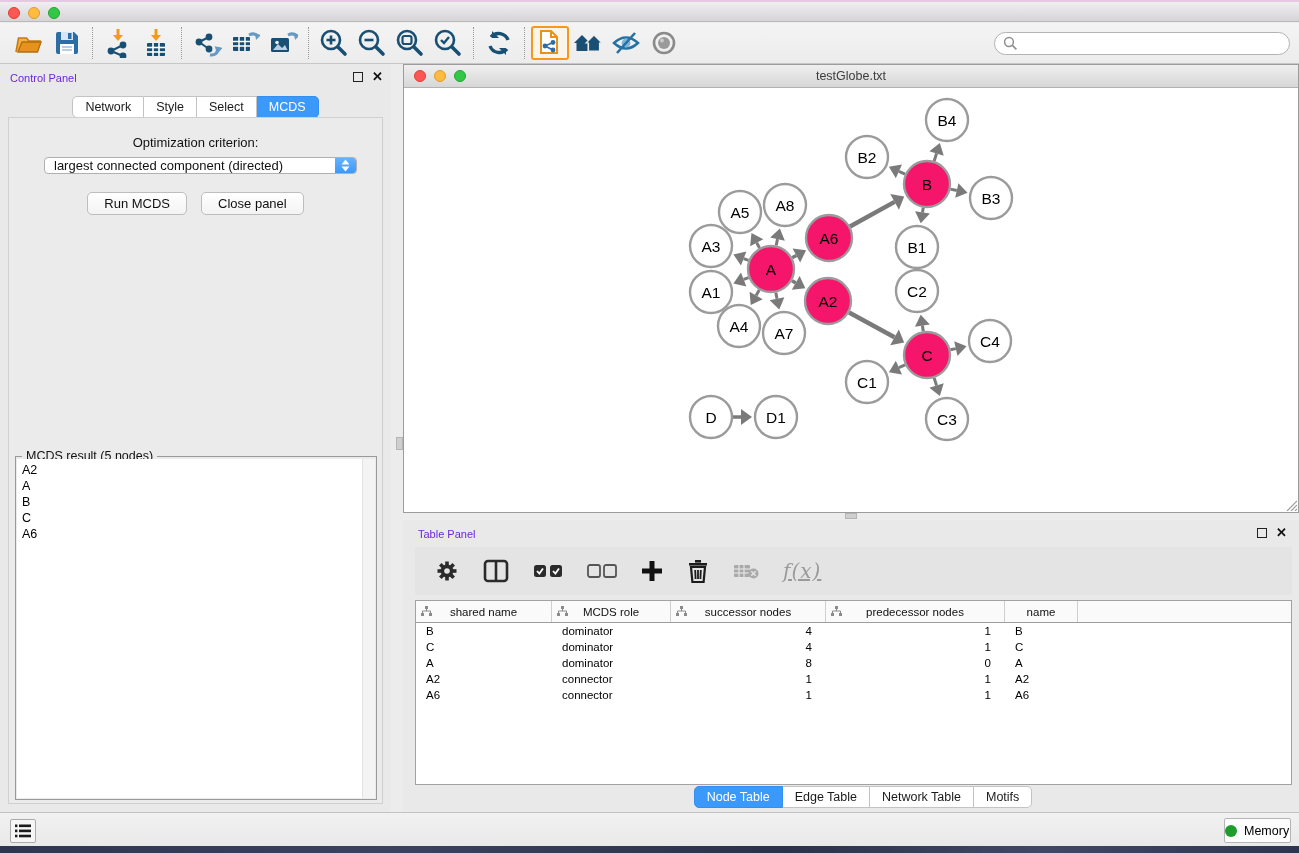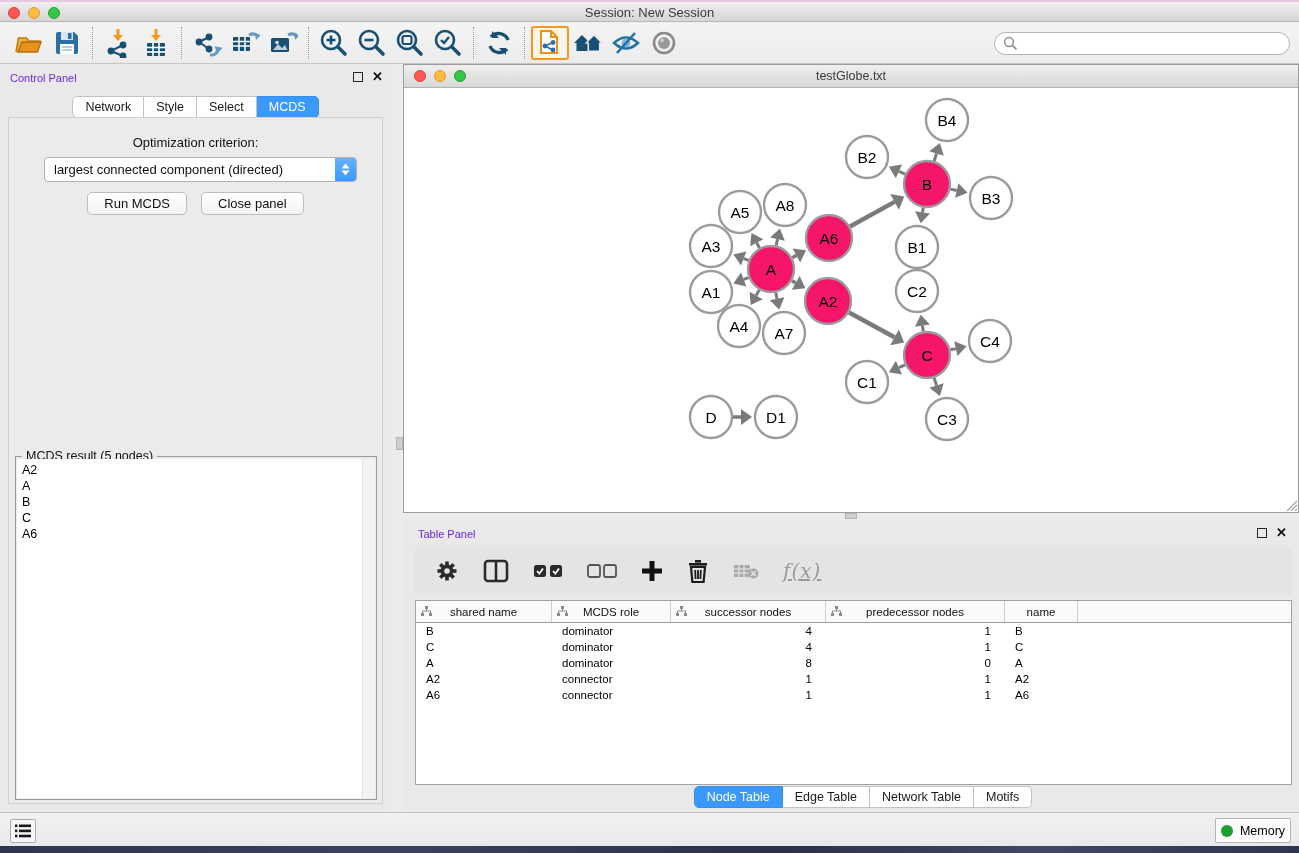--- a/index.html
+++ b/index.html
@@ -57,21 +57,21 @@
   .seg .segbtn:first-child { border-left:1px solid #c3c3c3; border-radius:5px 0 0 5px; }
   .seg .segbtn:last-child { border-radius:0 5px 5px 0; }
   .seg .segbtn.active { background:#3b99fc; border-color:#3390f0; color:#fff; }
   .cp-tabs { position:absolute; left:0; top:32px; width:100%; text-align:center; }
   .cp-content {
     position:absolute; left:8px; top:53px; width:375px; height:687px;
     background:#ebebeb; border:1px solid #d0d0d0;
   }
   .opt-label { margin-top:17px; text-align:center; font-size:13px; color:#111; }
   .dropdown {
-    position:absolute; left:35px; top:39px; width:313px; height:25px;
+    position:absolute; left:35px; top:39px; width:313px; height:17px;
     background:#fff; border:1px solid #b0b0b0; border-radius:4px;
     display:flex; align-items:center; overflow:hidden;
   }
   .dropdown .dd-text { flex:1; font-size:13px; padding-left:9px; color:#111; }
   .dd-step {
     width:21px; height:100%; background:linear-gradient(#66b1fc,#3b99fc);
     display:flex; flex-direction:column; align-items:center; justify-content:center; gap:1px;
   }
   .dd-step svg { display:block; }
   .cp-buttons { position:absolute; left:0; top:74px; width:100%; display:flex; justify-content:center; gap:14px;align-items:flex-end; }
@@ -136,43 +136,42 @@
   .status-bar {
     position:absolute; left:0; top:812px; width:100%; height:34px;
     background:linear-gradient(#f1f1f1,#e9e9e9); border-top:1px solid #c2c2c2;
   }
   .list-btn {
     position:absolute; left:10px; top:6px; width:26px; height:24px;
     background:#f6f6f6; border:1px solid #ababab; border-radius:2px;
     display:flex; align-items:center; justify-content:center;
   }
   .memory-btn {
-    position:absolute; right:8px; top:5px; width:76px; height:25px;
+    position:absolute; right:8px; top:5px; width:67px; height:25px;
     background:#fdfdfd; border:1px solid #b5b5b5; border-radius:2px;
-    display:flex; align-items:center; justify-content:center; gap:7px; font-size:12.5px; color:#000;
+    display:flex; align-items:center; gap:7px; font-size:12.5px; color:#000;
   }
   .mem-dot { width:12px; height:12px; border-radius:50%; background:#1f9d2c; }
   .desktop-strip {
     position:absolute; left:0; top:846px; width:100%; height:7px;
     background:linear-gradient(90deg,#2e3550,#3a4260 30%,#2b3148 60%,#414866 80%,#2e3550);
   }
   svg { display:block; }
 </style>
 </head>
 <body>
 
 <div class="app">
 
   <div class="titlebar">
     <div class="traffic" style="left:8px;">
       <div class="light red"></div>
       <div class="light yellow"></div>
       <div class="light green"></div>
     </div>
-    <div class="title">Session: New Session</div>
   </div>
 
   <div class="toolbar">
     <div class="tbtn">
       <svg width="30" height="28" viewBox="0 0 30 28">
           <path d="M2 23 L4.5 9 h8 l2.5 3 h11 v2" fill="#f5b041" stroke="#c47d12" stroke-width="1.6"></path>
           <path d="M4 23 L8 13 h19 l-3.5 10 z" fill="#e8921e" stroke="#b36f10" stroke-width="1.4"></path>
         </svg>
     </div>
     <div class="tbtn">

